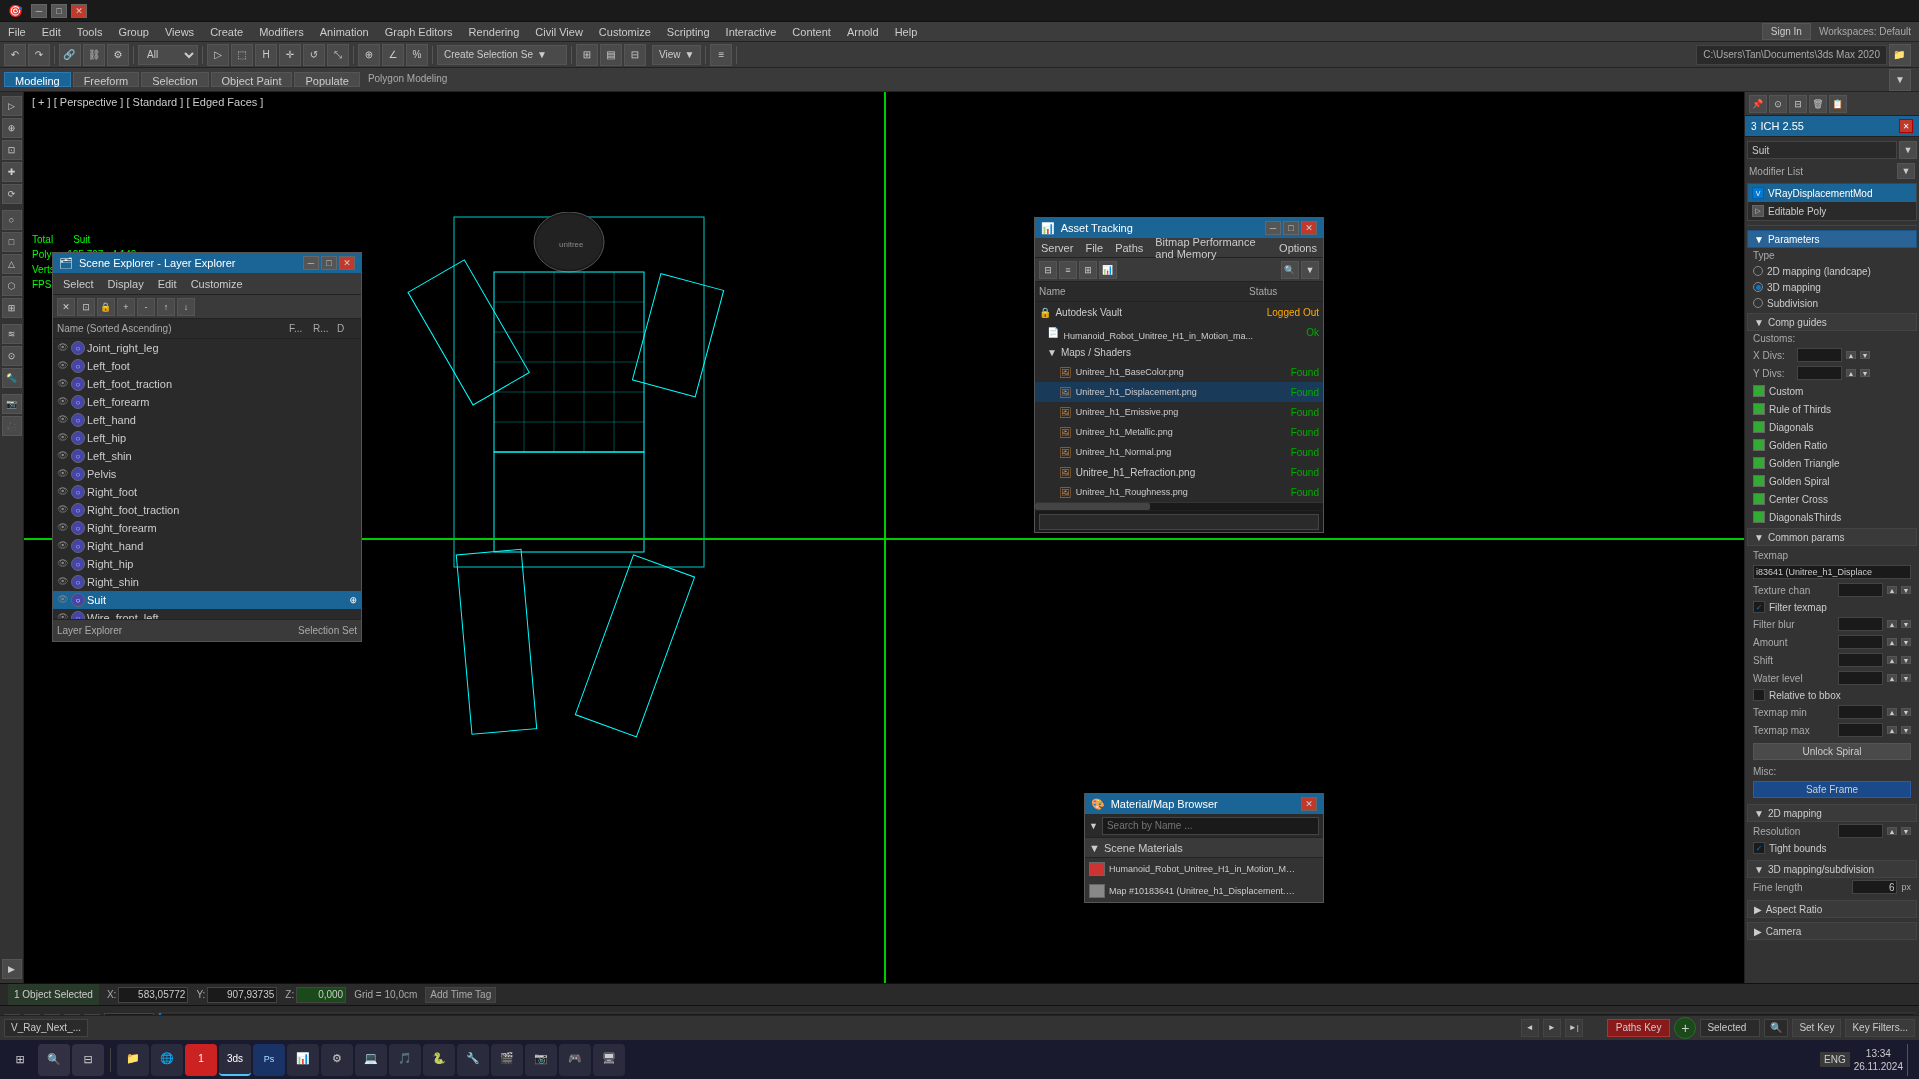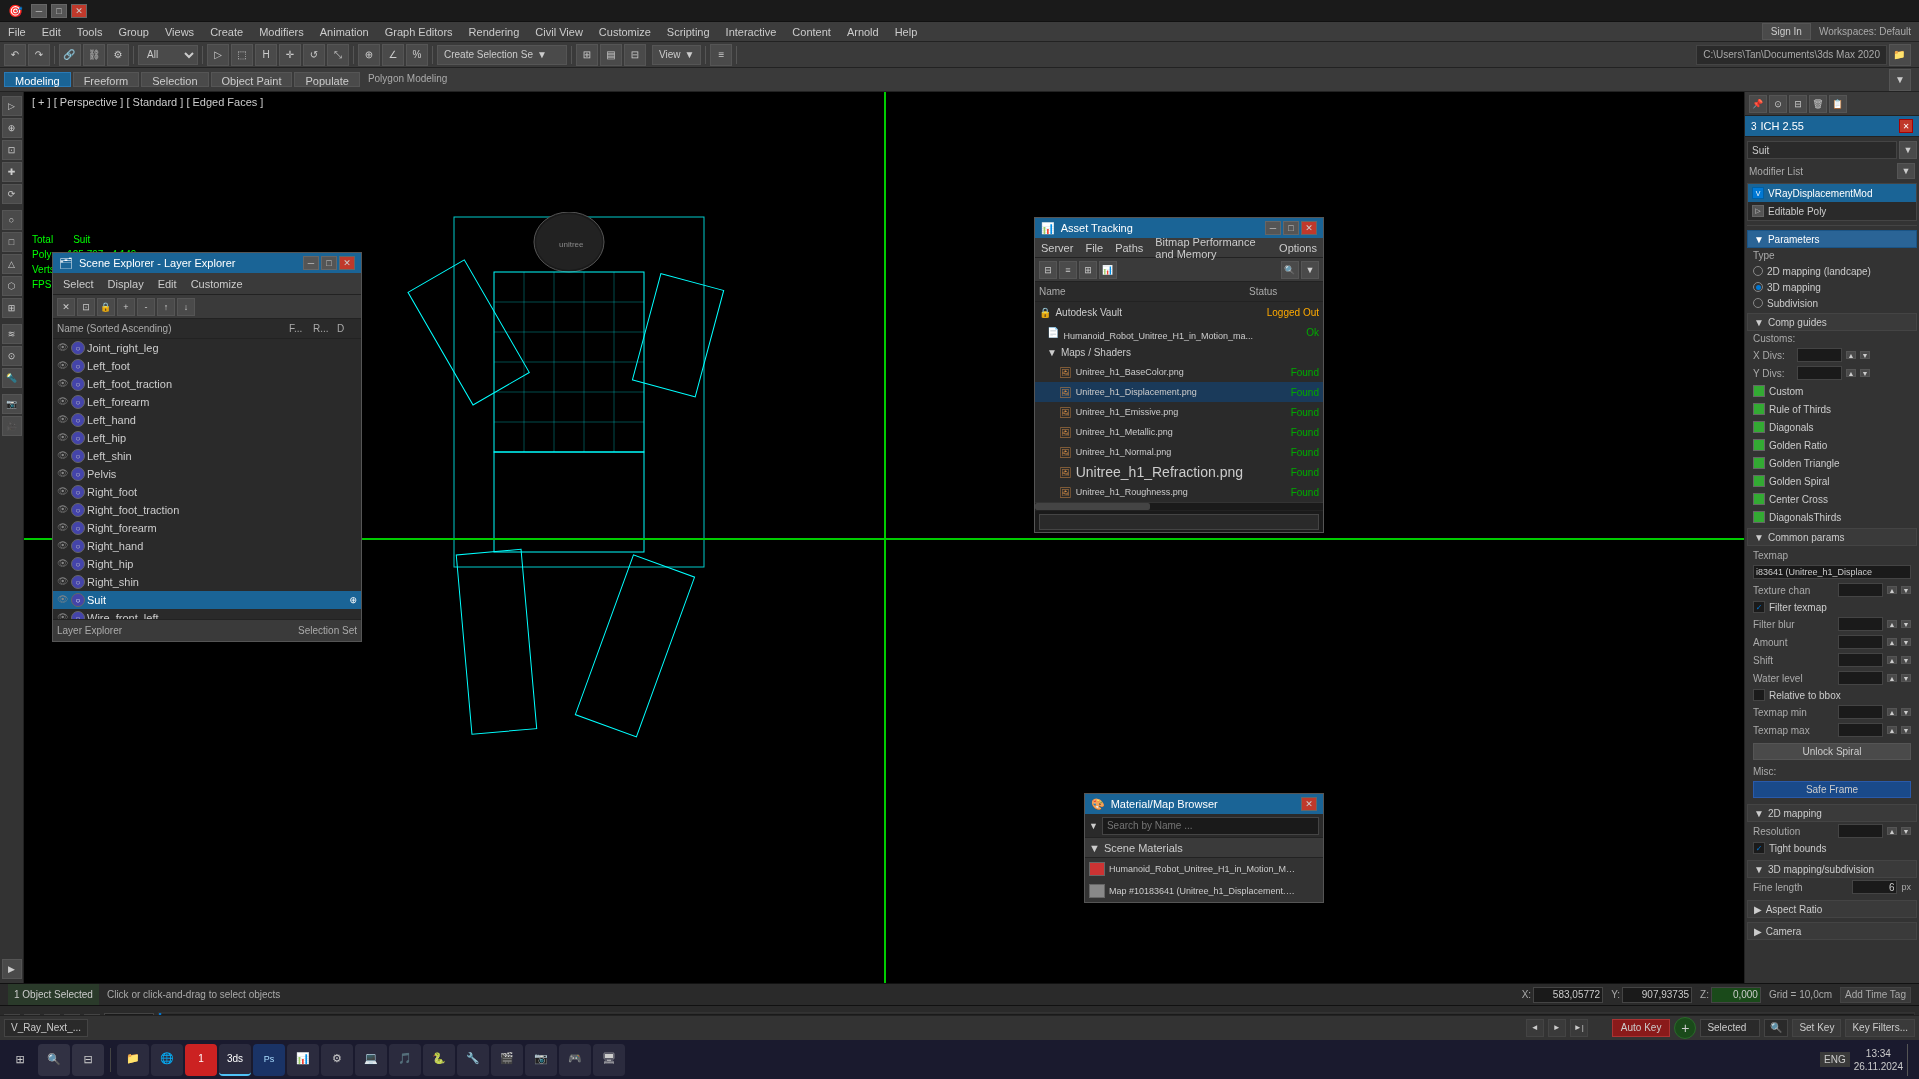--- a/index.html
+++ b/index.html
@@ -478,21 +478,21 @@
           <span style="flex:1; font-size:9px;">Unitree_h1_Metallic.png</span>
           <span class="at-status">Found</span>
         </div>
         <div class="at-row" style="padding-left:24px;">
           <span style="margin-right:4px; color:#cc8844;">🖼</span>
           <span style="flex:1; font-size:9px;">Unitree_h1_Normal.png</span>
           <span class="at-status">Found</span>
         </div>
         <div class="at-row" style="padding-left:24px;">
           <span style="margin-right:4px; color:#cc8844;">🖼</span>
-          <span style="flex:1; font-size:14px;">Unitree_h1_Refraction.png</span>
+          <span style="flex:1; font-size:10px;">Unitree_h1_Refraction.png</span>
           <span class="at-status">Found</span>
         </div>
         <div class="at-row" style="padding-left:24px;">
           <span style="margin-right:4px; color:#cc8844;">🖼</span>
           <span style="flex:1; font-size:9px;">Unitree_h1_Roughness.png</span>
           <span class="at-status">Found</span>
         </div>
       </div>
       <div class="at-scrollbar">
         <div style="width:40%; height:100%; background:#444; border-radius:2px;"></div>
@@ -777,21 +777,20 @@
       <div style="background:#3a3a3a; height:18px; display:flex; align-items:center; padding:0 6px; font-size:10px; color:#ccc; cursor:pointer; gap:4px; border:1px solid #444;">
         <span>▶</span>
         <span>Camera</span>
       </div>
     </div>
   </div>
 </div>
 
 <div class="status-bar" style="height:22px; background:#2a2a2a; border-top:1px solid #111; display:flex; align-items:center; padding:0 8px; gap:8px; font-size:10px; color:#aaa;">
   <div style="font-size:10px; color:#ccc; background:#2a3a2a; padding:0 6px; height:100%; display:flex; align-items:center;">1 Object Selected</div>
-  <div style="font-size:10px; color:#aaa; flex:1;">Click or click-and-drag to select objects</div>
   <div style="display:flex; gap:2px; align-items:center;">
     <span style="color:#aaa;">X:</span>
     <input type="text" style="width: 70px; height: 16px; background: rgb(26, 26, 26); border: 1px solid rgb(68, 68, 68); color: rgb(204, 204, 204); font-size: 10px; text-align: right; padding: 0px 2px;" value="583,05772">
   </div>
   <div style="display:flex; gap:2px; align-items:center;">
     <span style="color:#aaa;">Y:</span>
     <input type="text" style="width: 70px; height: 16px; background: rgb(26, 26, 26); border: 1px solid rgb(68, 68, 68); color: rgb(204, 204, 204); font-size: 10px; text-align: right; padding: 0px 2px;" value="907,93735">
   </div>
   <div style="display:flex; gap:2px; align-items:center;">
     <span style="color:#aaa;">Z:</span>
@@ -827,21 +826,21 @@
   </div>
 </div>
 
 <div class="bottom-bar" style="height:24px; background:#333; border-top:1px solid #222; display:flex; align-items:center; gap:4px; padding:0 4px; font-size:10px; color:#aaa; position:absolute; bottom:40px; left:0; right:0; z-index:150;">
   <div style="background:#2a2a2a; border:1px solid #444; padding:0 6px; height:18px; display:flex; align-items:center; font-size:10px; color:#ccc; cursor:pointer; min-width:80px;">V_Ray_Next_...</div>
   <div style="flex:1;"></div>
   <div style="width:18px;height:18px;background:#3a3a3a;border:1px solid #444;display:flex;align-items:center;justify-content:center;font-size:8px;cursor:pointer;color:#ccc;">◄</div>
   <div style="width:18px;height:18px;background:#3a3a3a;border:1px solid #444;display:flex;align-items:center;justify-content:center;font-size:8px;cursor:pointer;color:#ccc;">►</div>
   <div style="width:18px;height:18px;background:#3a3a3a;border:1px solid #444;display:flex;align-items:center;justify-content:center;font-size:8px;cursor:pointer;color:#ccc;">►|</div>
   <div style="width:16px;"></div>
-  <div style="background:#8a1a1a; border:1px solid #aa3333; padding:0 8px; height:18px; display:flex; align-items:center; font-size:10px; color:#ccc; cursor:pointer;">Auto Key</div>
+  <div style="background:#8a1a1a; border:1px solid #aa3333; padding:0 8px; height:18px; display:flex; align-items:center; font-size:10px; color:#ccc; cursor:pointer;">Paths Key</div>
   <div style="width:22px;height:22px;background:#1a4a1a;border:1px solid #2a6a2a;border-radius:11px;display:flex;align-items:center;justify-content:center;font-size:14px;cursor:pointer;color:#ccc;">+</div>
   <div style="background:#2a2a2a; border:1px solid #444; padding:0 6px; height:18px; display:flex; align-items:center; font-size:10px; color:#ccc; cursor:pointer; min-width:60px;">Selected</div>
   <div style="width:24px;height:18px;background:#2a2a2a;border:1px solid #444;display:flex;align-items:center;justify-content:center;font-size:10px;cursor:pointer;color:#ccc;">🔍</div>
   <div style="background:#3a3a3a; border:1px solid #444; padding:0 6px; height:18px; display:flex; align-items:center; font-size:10px; color:#ccc; cursor:pointer;">Set Key</div>
   <div style="background:#3a3a3a; border:1px solid #444; padding:0 6px; height:18px; display:flex; align-items:center; font-size:10px; color:#ccc; cursor:pointer;">Key Filters...</div>
 </div>
 
 <div class="taskbar">
   <div class="taskbar-btn" style="background:transparent;">⊞</div>
   <div class="taskbar-btn">🔍</div>

